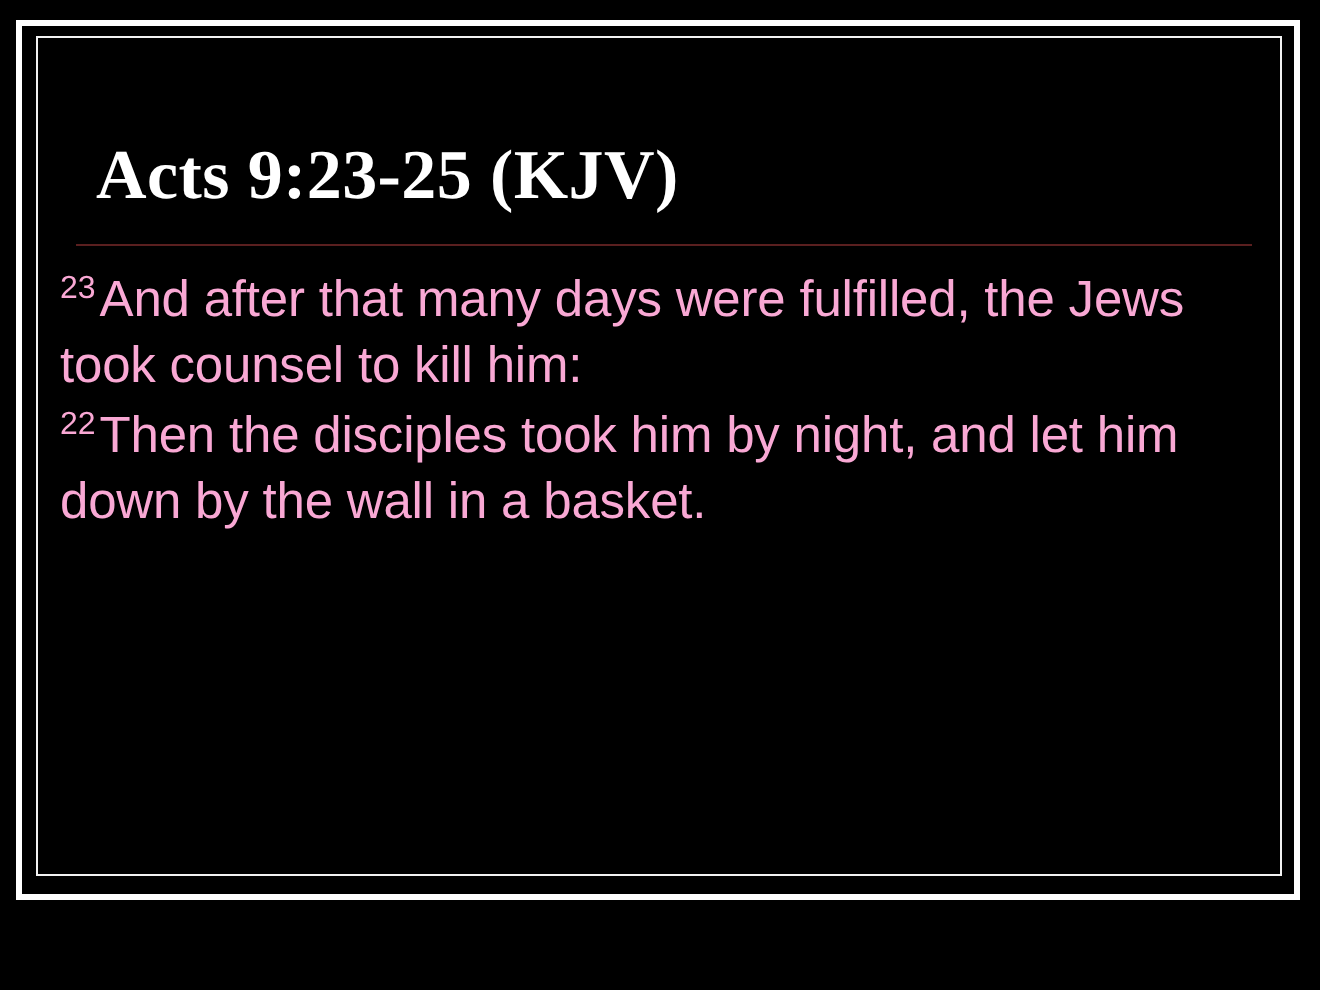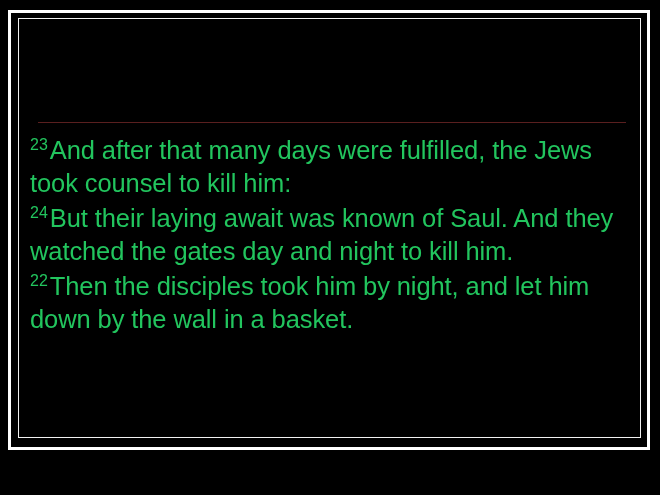--- a/index.html
+++ b/index.html
@@ -75,21 +75,21 @@
 
   .verses {
     position: absolute;
     left: 2px;
     top: 106px;
     width: 586px;
   }
 
   .verse {
     margin: 0 0 2px 0;
-    color: #22c55e;
+    color: #f9a8d4;
     font-family: "Liberation Sans", sans-serif;
     font-size: 25.5px;
     line-height: 33px;
     text-align: left;
     letter-spacing: -0.1px;
   }
 
   .verse-num {
     font-size: 16px;
     vertical-align: 9px;
@@ -101,32 +101,30 @@
 </head>
 <body>
 
 <div class="slide">
 
   <div class="frame-outer"></div>
   <div class="frame-inner"></div>
 
   <div class="content">
 
+    <h1 class="slide-title">Acts 9:23-25 (KJV)</h1>
 
     <div class="title-divider"></div>
 
     <div class="verses">
 
       <p class="verse">
         <span class="verse-num">23</span><span>And after that many days were fulfilled, the Jews took counsel to kill him:</span>
       </p>
 
-      <p class="verse">
-        <span class="verse-num">24</span><span>But their laying await was known of Saul. And they watched the gates day and night to kill him.</span>
-      </p>
 
       <p class="verse">
         <span class="verse-num">22</span><span>Then the disciples took him by night, and let him down by the wall in a basket.</span>
       </p>
 
     </div>
   </div>
 </div>
 
 </body></html>

